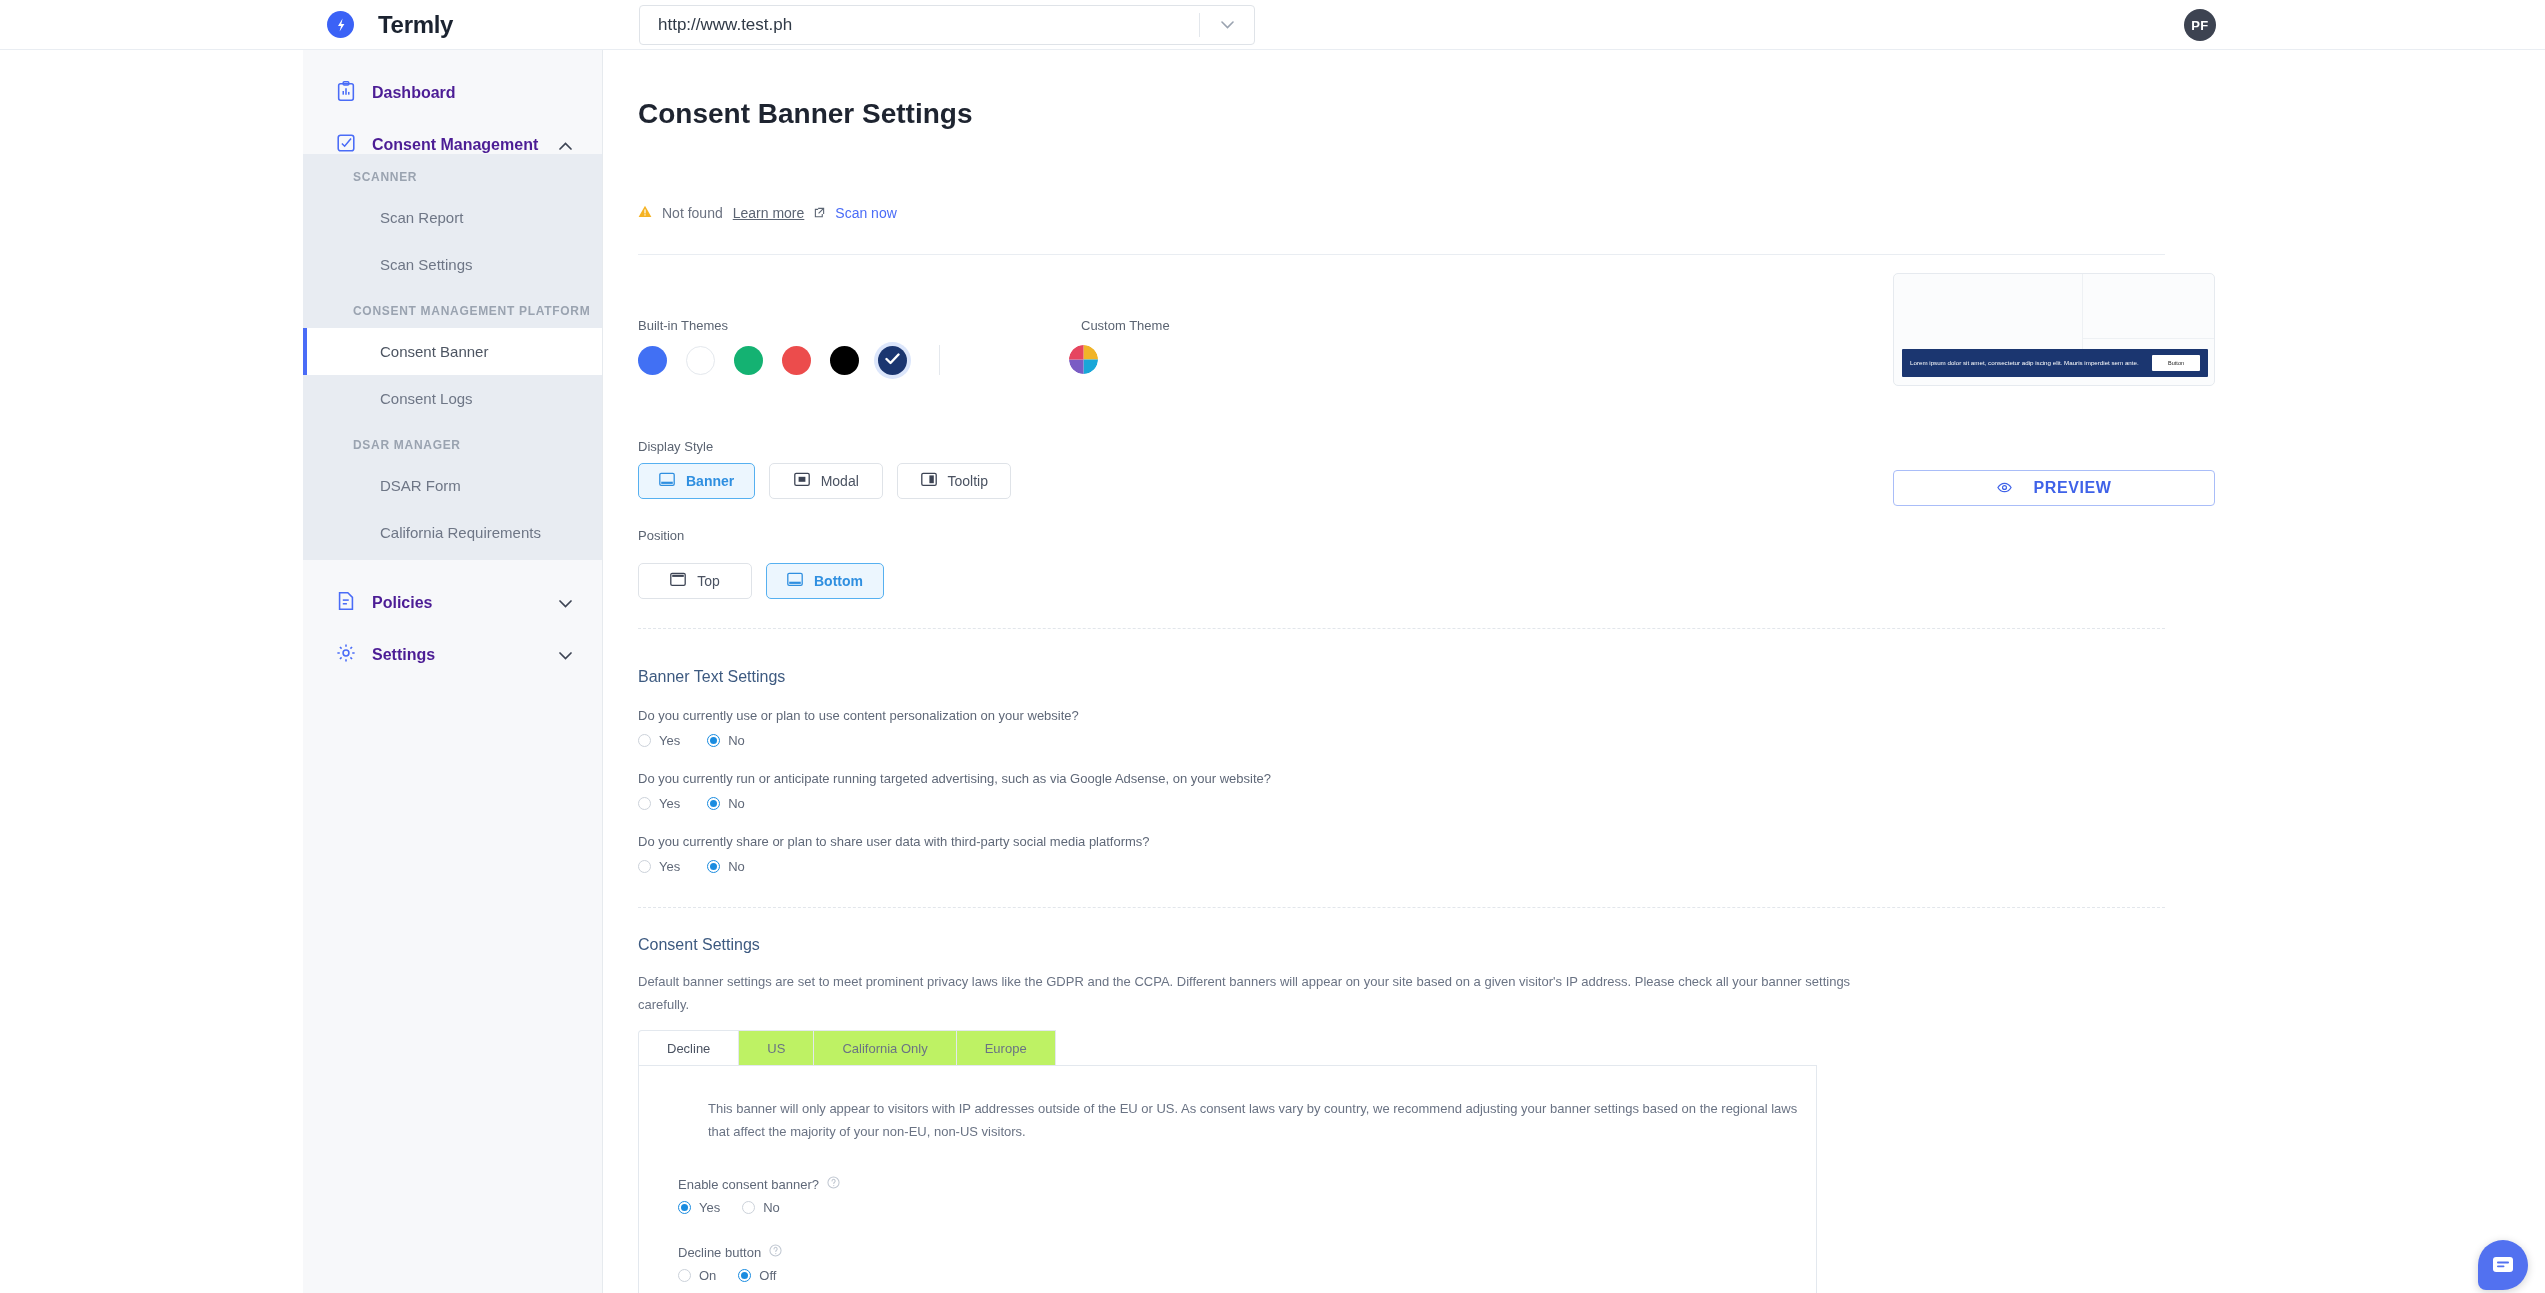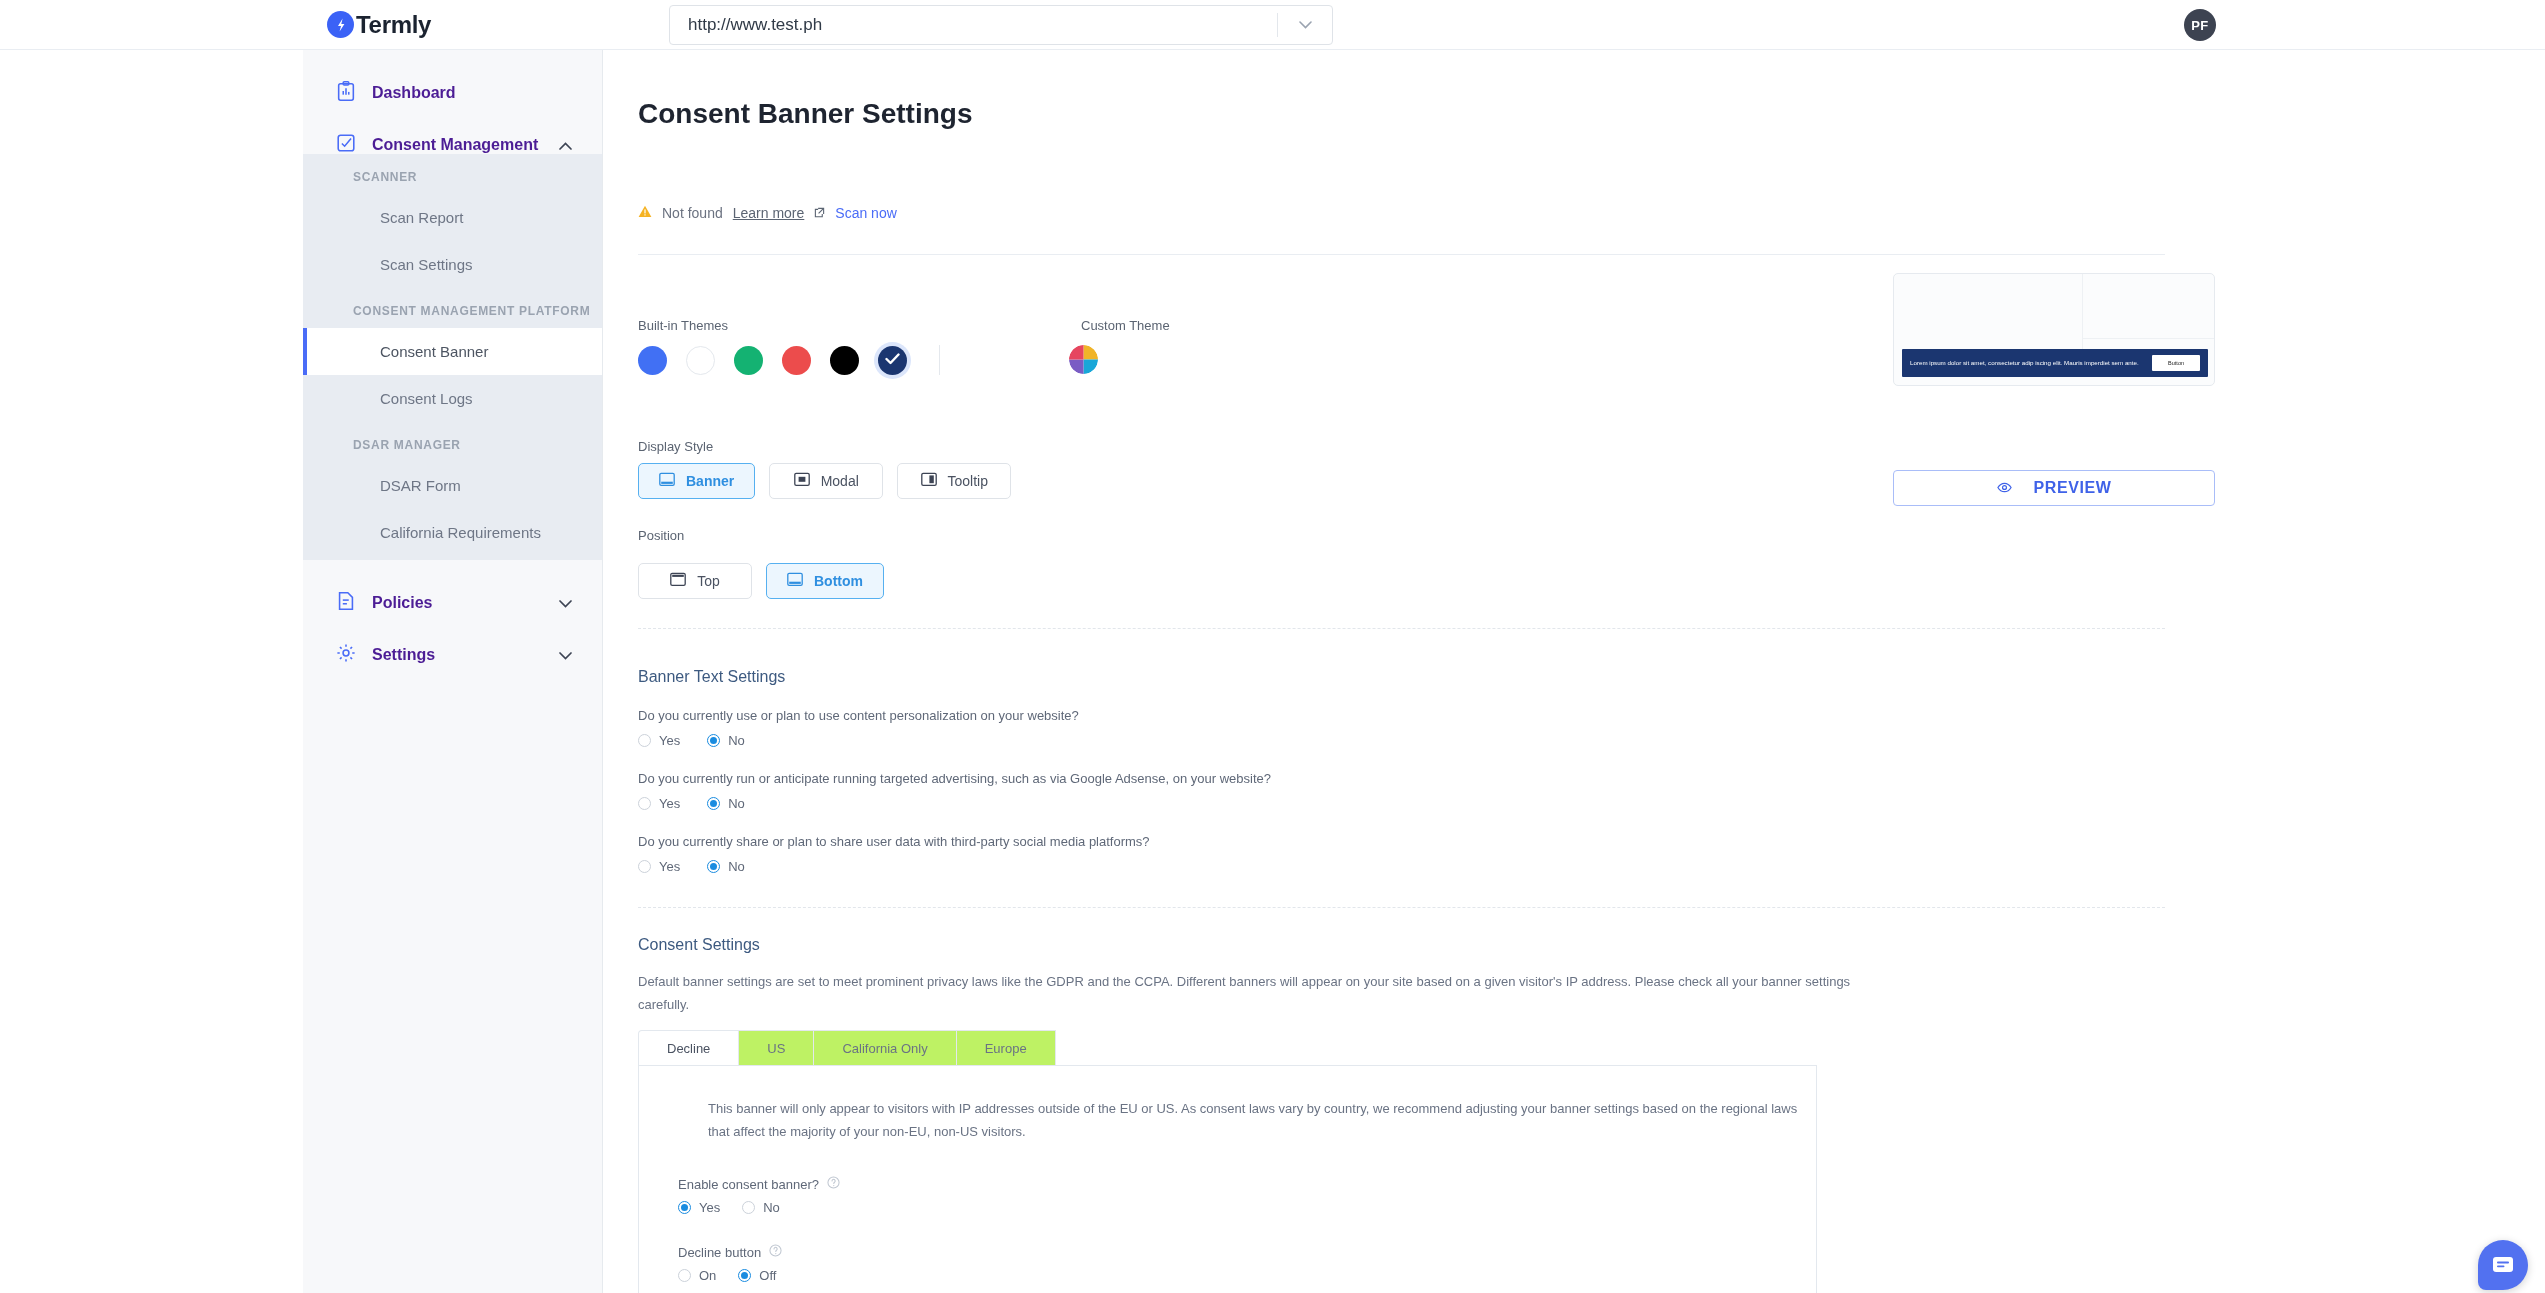--- a/index.html
+++ b/index.html
@@ -10,30 +10,30 @@
     overflow: hidden;
   }
 
   
   .topbar {
     position: absolute; top: 0; left: 0; width: 2545px; height: 50px;
     background: #ffffff;
     border-bottom: 1px solid #e9edf2;
     display: flex; align-items: center;
   }
-  .brand { position: absolute; left: 327px; display: flex; align-items: center; gap: 2px; }
+  .brand { position: absolute; left: 327px; display: flex; align-items: center; gap: 24px; }
   .brand-logo {
     width: 27px; height: 27px; border-radius: 50%;
     background: #3b62f6; display: flex; align-items: center; justify-content: center;
   }
   .brand-logo svg { display:block; }
   .brand-name { font-size: 24px; font-weight: bold; color: #1b2330; letter-spacing: -0.3px; }
 
   .urlbox {
-    position: absolute; left: 669px; top: 5px; width: 664px; height: 40px;
+    position: absolute; left: 639px; top: 5px; width: 616px; height: 40px;
     border: 1px solid #dfe3e8; border-radius: 4px; background: #fff;
     display: flex; align-items: center;
   }
   .urlbox .url-val { flex: 1; padding-left: 18px; font-size: 17px; color: #303a47; }
   .urlbox .url-sep { width: 1px; height: 24px; background: #e3e7ec; }
   .urlbox .url-caret {
     width: 54px; display: flex; align-items: center; justify-content: center;
   }
   .avatar {
     position: absolute; left: 2184px; top: 9px;

